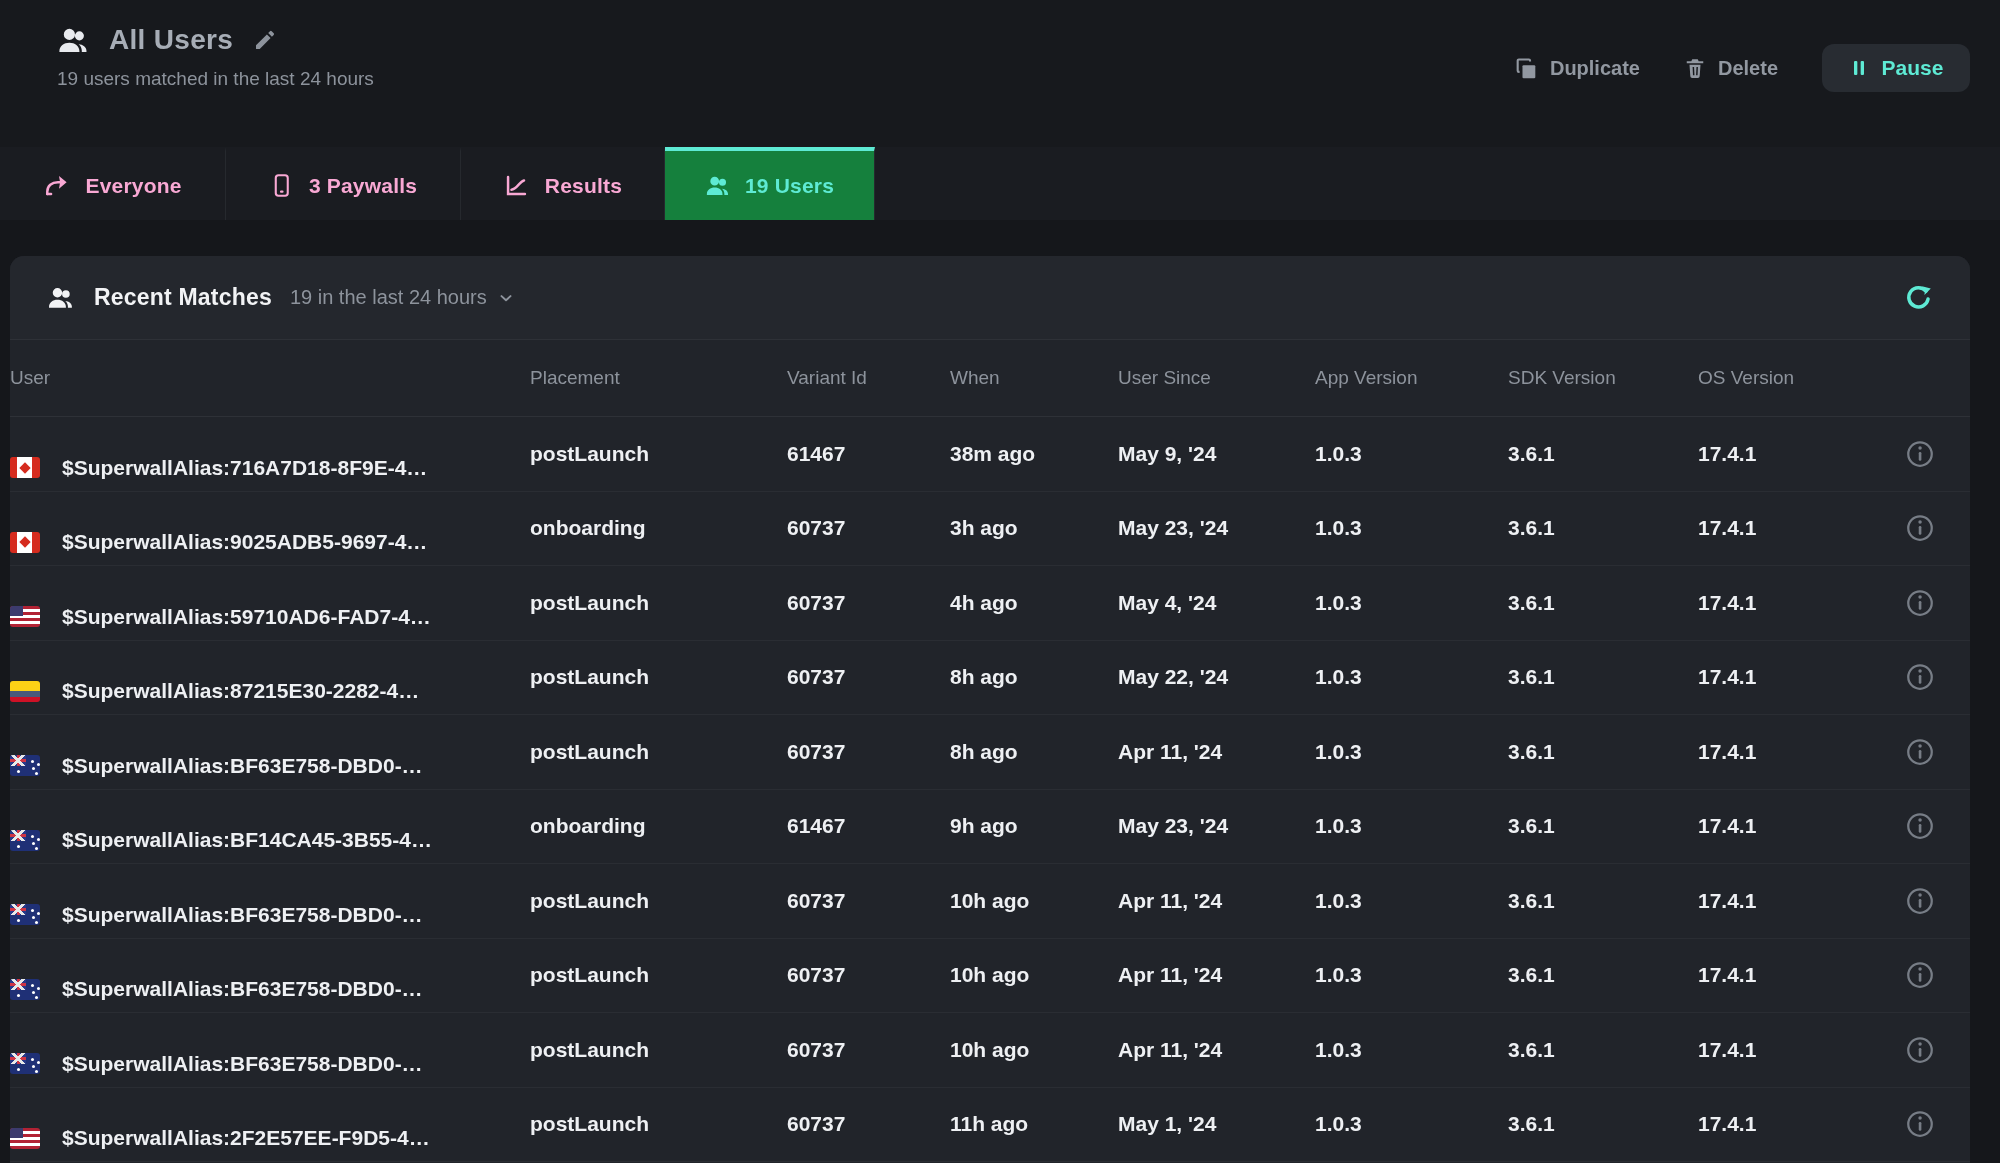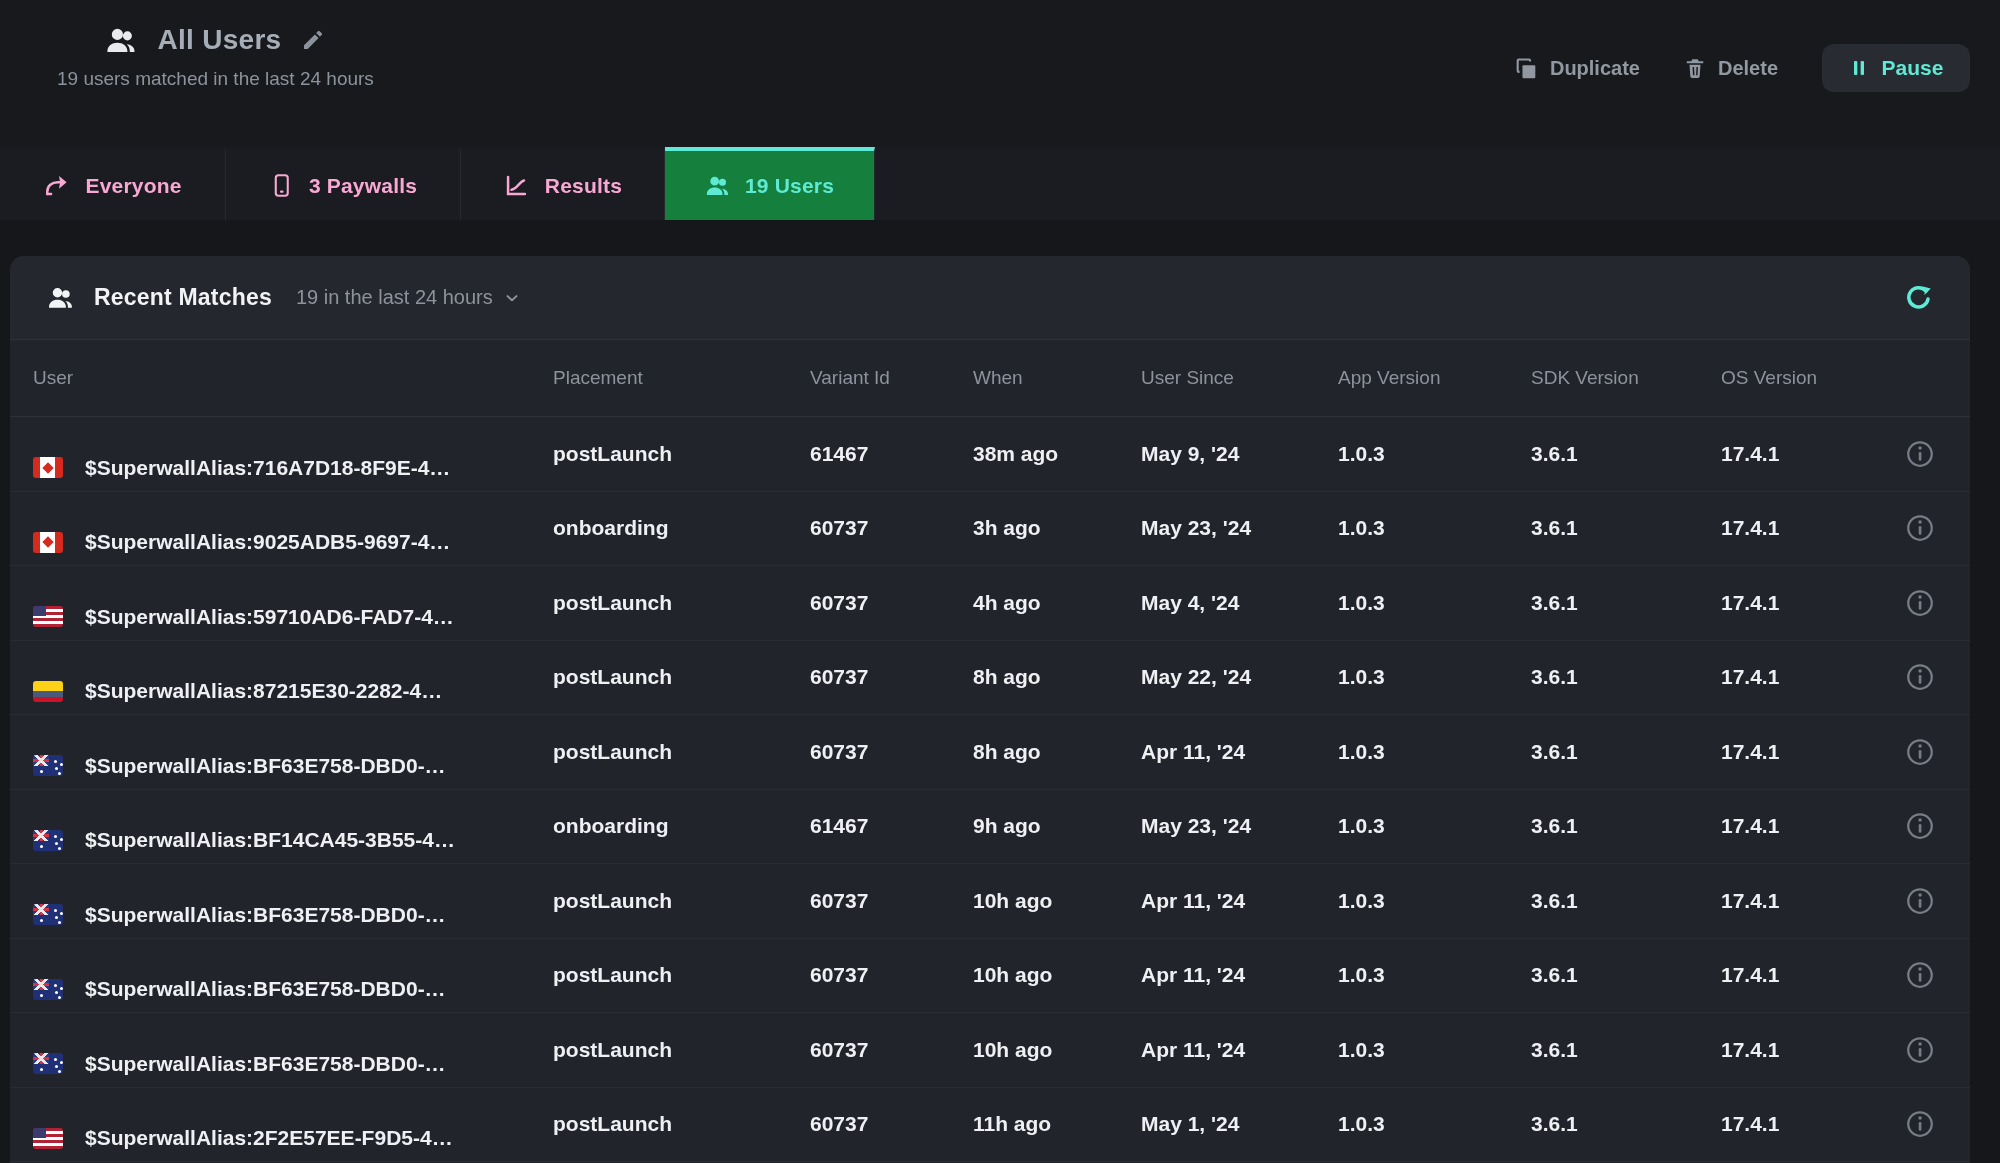--- a/index.html
+++ b/index.html
@@ -6,21 +6,21 @@
   html,body { width:2000px; height:1163px; overflow:hidden; }
   body {
     background:#15171b;
     font-family:"Liberation Sans", sans-serif;
     color:#eef0f3;
     position:relative;
   }
   
   .topbar { position:absolute; top:0; left:0; width:2000px; height:147px; background:#17191d; }
   .title-block { position:absolute; left:57px; top:24px; }
-  .title-row { display:flex; align-items:center; gap:20px;justify-content:center; }
+  .title-row { display:flex; align-items:center; gap:20px; }
   .title-row .big-users-icon { color:#e8eaee; }
   .page-title { font-size:28px; font-weight:700; color:#a7adb6; letter-spacing:.3px; }
   .pencil { color:#8d939c; cursor:pointer; }
   .subtitle { margin-top:12px; font-size:19px; color:#8d939c; }
   .top-actions { position:absolute; right:30px; top:40px; display:flex; align-items:center; gap:44px; height:56px; }
   .text-btn { display:flex; align-items:center; gap:12px; color:#9298a1; font-size:20px; font-weight:700; cursor:pointer; background:none; border:none;text-align:center; }
   .pause-btn { display:flex; align-items:center; justify-content:center; gap:13px; width:148px; height:48px;
     background:#282c32; border:none; border-radius:12px; color:#5eead4; font-size:21px; font-weight:700; cursor:pointer; }
   
   .tabstrip { position:absolute; top:147px; left:0; width:2000px; height:73px; background:#1a1c21; display:flex; }
@@ -29,27 +29,27 @@
   .tab .tab-label { letter-spacing:.2px; }
   .tab.active { background:#15803d; color:#5eead4; border-top-color:#5eead4; }
   .tab-everyone { width:226px; }
   .tab-paywalls { width:235px; }
   .tab-results  { width:204px; }
   .tab-users    { width:210px; }
   
   .card { position:absolute; left:10px; top:256px; width:1960px; height:907px; background:#21242a; border-radius:14px 14px 0 0; overflow:hidden; }
   .card-header { height:84px; background:#24272d; border-bottom:1px solid #2e3137; display:flex; align-items:center; padding:0 36px 0 37px; }
   .card-title { font-size:23px; font-weight:700; color:#f2f3f5; margin-left:20px; letter-spacing:.2px; }
-  .filter-chip { display:flex; align-items:center; gap:10px; margin-left:24px; cursor:pointer; }
+  .filter-chip { display:flex; align-items:center; gap:10px; margin-left:18px; cursor:pointer; }
   .filter-label { font-size:20px; color:#8d939c; }
   .chev { color:#8d939c; }
   .spacer { flex:1; }
   .refresh-btn { background:none; border:none; color:#5eead4; cursor:pointer; display:flex; align-items:center; }
   
-  .tgrid { display:grid; grid-template-columns:520px 257px 163px 168px 197px 193px 190px 159px 1fr; padding-left:23px; align-items:center; }
+  .tgrid { display:grid; grid-template-columns:520px 257px 163px 168px 197px 193px 190px 159px 1fr; align-items:center; }
   .theader { height:77px; border-bottom:1px solid #2e3137; color:#8d939c; font-size:19px; }
   .trow { height:74.5px; border-bottom:1px solid #2a2d33; font-size:21px; font-weight:700; color:#eef0f3; cursor:pointer; }
   .cell { white-space:nowrap; overflow:hidden; }
   .user-cell { display:flex; align-items:center; gap:22px;margin-top:28px; }
   .info-cell { display:flex; justify-content:flex-end; padding-right:35px; color:#777d86; }
   
   .flag { width:30px; height:21px; border-radius:3px; overflow:hidden; position:relative; flex-shrink:0; }
   .flag-canada { background:linear-gradient(90deg,#d52b1e 0 25%,#ffffff 25% 75%,#d52b1e 75% 100%); }
   .flag-canada::after { content:''; position:absolute; left:50%; top:50%; width:8px; height:8px; background:#d52b1e; transform:translate(-50%,-50%) rotate(45deg); }
   .flag-usa { background:repeating-linear-gradient(180deg,#b22234 0 3px,#ffffff 3px 6px); }

